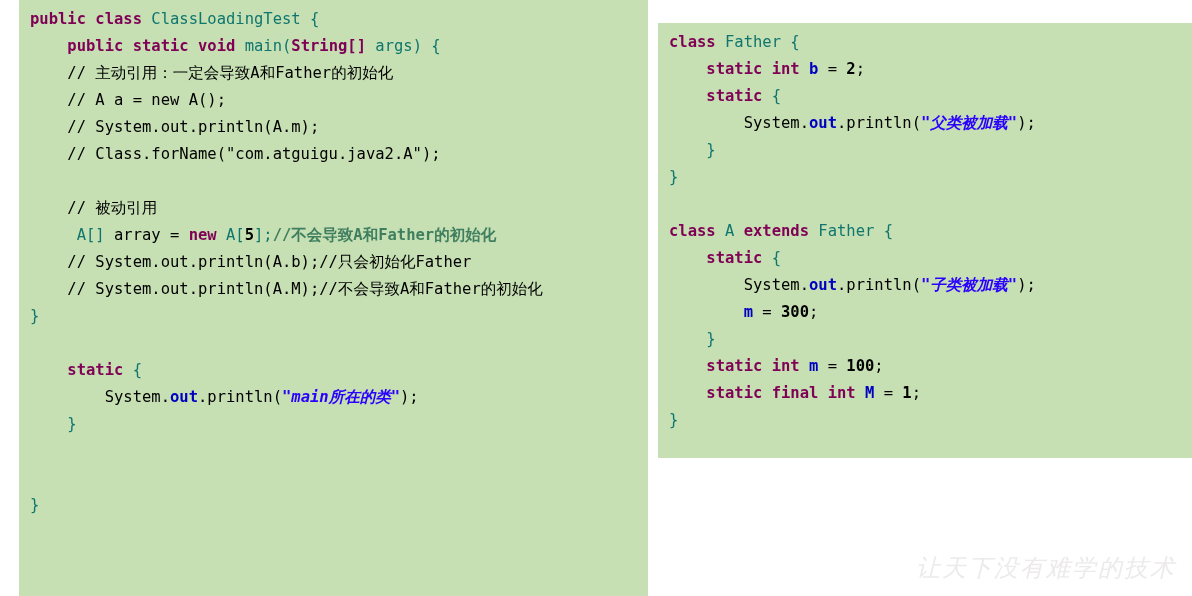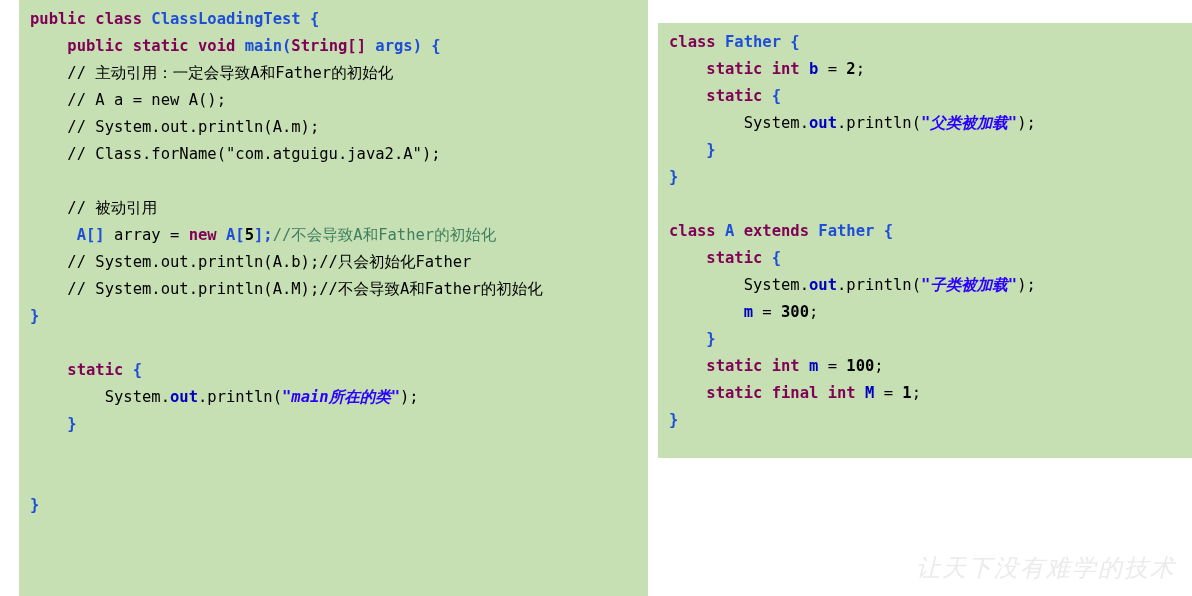--- a/index.html
+++ b/index.html
@@ -55,26 +55,26 @@
   }
 
   .code-line {
     min-height: 27px;
   }
 
   
   .kw   { color: #7f0055; font-weight: bold; margin-top: 36px; }
   .plain{ color: #000000; }
   .cmt  { color: #000000; }
-  .cmt-b{ color: #3f7f5f; font-weight: normal; }
+  .cmt-b{ color: #3f7f5f; font-weight: bold; }
   .str  { color: #2a00ff; font-weight: bold; font-style: italic; }
   .quot { color: #2a00ff; font-weight: bold; }
   .fld  { color: #0000c0; font-weight: bold; }
   .num  { color: #000000; font-weight: bold; }
-  .bld  { color: #1d4ed8; font-weight: bold; }
+  .bld  { color: #0f766e; font-weight: normal; }
 
   
   #watermark {
     position: absolute;
     right: 16px;
     top: 552px;
     width: 270px;
     text-align: right;
     color: #eceaea;
     font-size: 24px;

